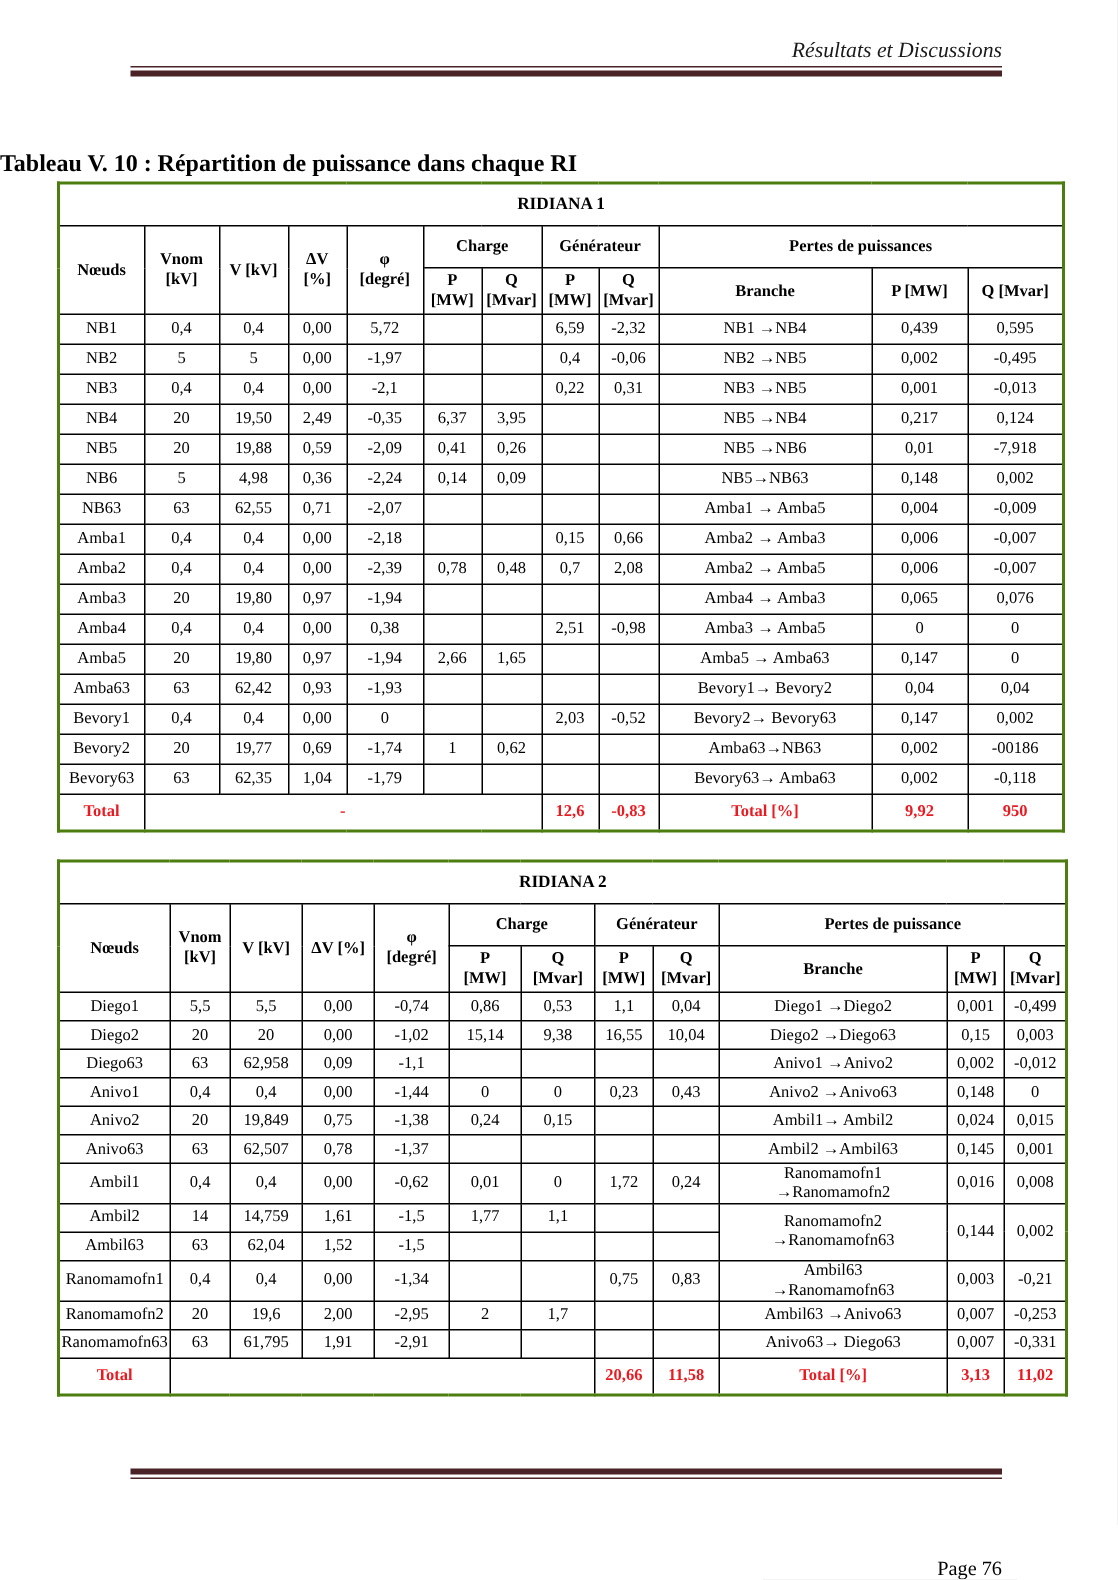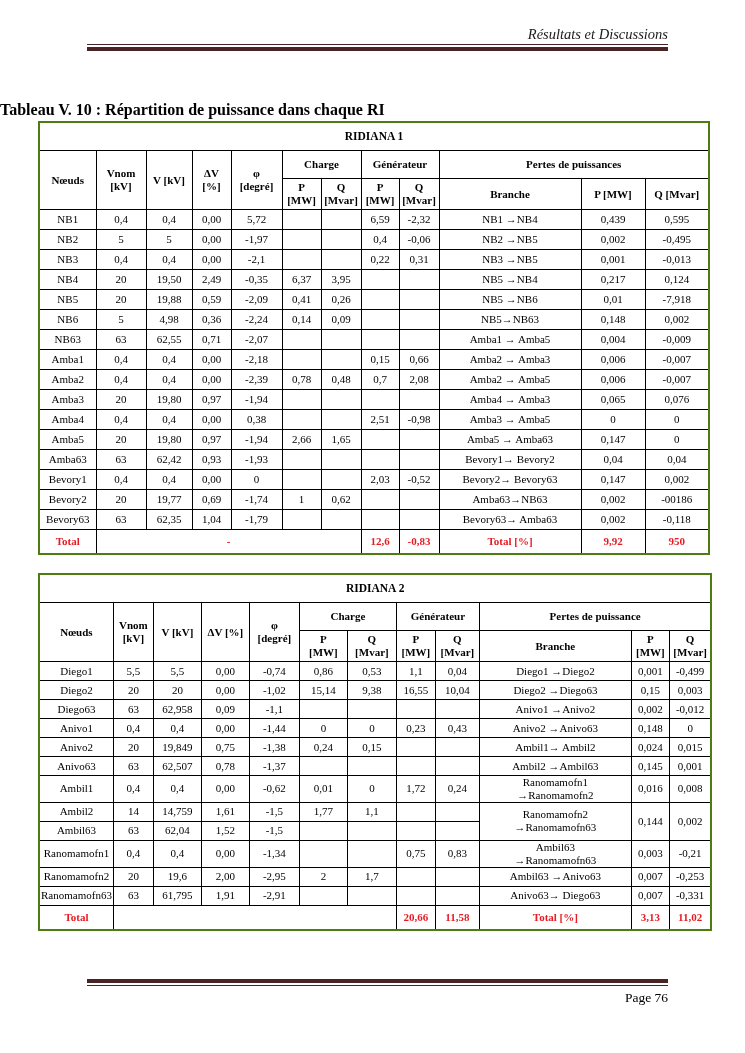--- a/index.html
+++ b/index.html
@@ -6,21 +6,21 @@
   .page{position:relative;width:745px;height:1053px;background:#ffffff;overflow:hidden;
         font-family:"Liberation Serif", serif;color:#000;}
   .running-head{position:absolute;top:26px;right:77px;font-style:italic;font-size:14.5px;color:#1a1a1a;text-align:right;}
   .rule{position:absolute;left:87px;width:581px;background:#4a2327;}
   .rule-thin-top{top:44px;height:1px;}
   .rule-thick-top{top:47px;height:4px;}
   .rule-thick-bottom{top:979px;height:4px;}
   .rule-thin-bottom{top:985px;height:1px;}
   .doc-title{position:absolute;top:67px;left:0;width:100%;text-align:left;
              font-weight:bold;font-size:16px;margin-top:34px;}
-  .page-number{position:absolute;top:990px;right:77px;font-size:13.5px;}
+  .page-number{position:absolute;top:1038px;right:77px;font-size:13.5px;}
   .tbl-wrap{position:absolute;left:38px;}
   .t1{top:121px;}
   .t2{top:573px;}
   table.tbl{border-collapse:collapse;table-layout:fixed;border:2px solid #4d7c0f;
             font-family:Liberation Serif, serif;}
   .tbl th,.tbl td{border:1px solid #000;text-align:center;vertical-align:middle;
                   font-size:11px;line-height:1.18;padding:0 1px;white-space:pre-line;
                   overflow:hidden;}
   .tbl th{font-weight:bold;}
   .tbl .ttl-row th{height:27px;font-size:11.5px;}

